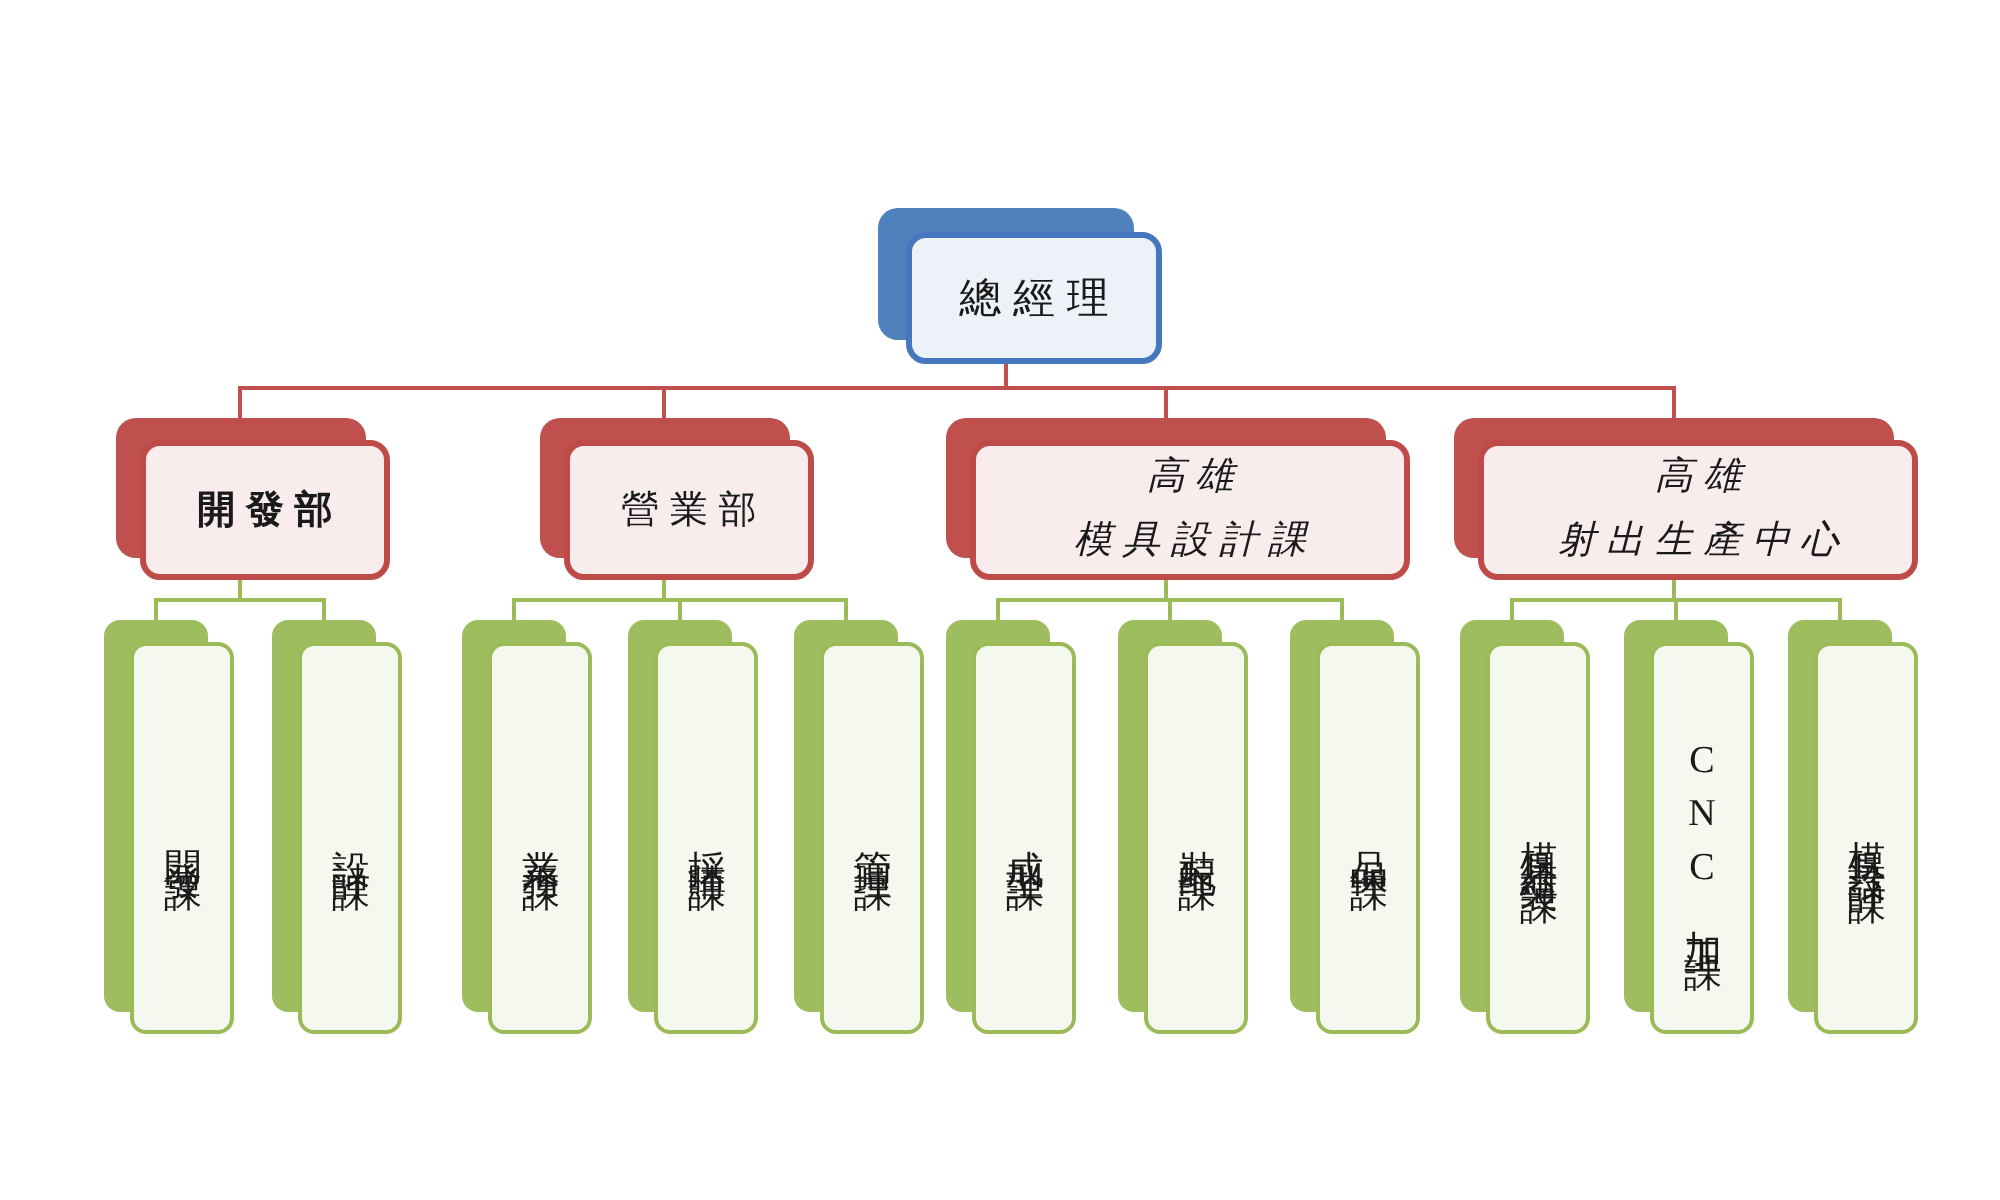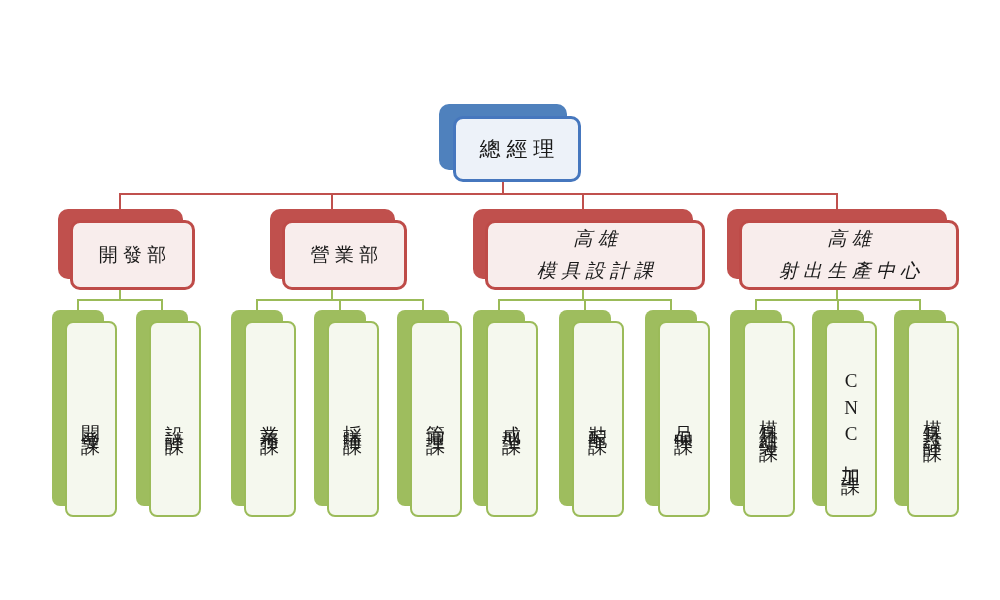--- a/index.html
+++ b/index.html
@@ -68,21 +68,21 @@
   <div class="conn green-line" style="left:837px;top:299px;width:2px;height:12px;"></div>
   <div class="conn green-line" style="left:919px;top:299px;width:2px;height:12px;"></div>
 
   <div class="node root" style="left:439px;top:104px;width:142px;height:78px;">
     <div class="back"></div>
     <div class="front">
       <span class="hlabel">總經理</span>
     </div>
   </div>
 
-  <div class="node dept narrow" style="left:58px;top:209px;width:137px;height:81px;">
+  <div class="node dept narrow" style="left:58px;top:209px;width:137px;height:81px;font-weight:bold;">
     <div class="back"></div>
     <div class="front">
       <span class="hlabel">開發部</span>
     </div>
   </div>
 
   <div class="node dept narrow" style="left:270px;top:209px;width:137px;height:101px;">
     <div class="back"></div>
     <div class="front">
       <span class="hlabel">營業部</span>

